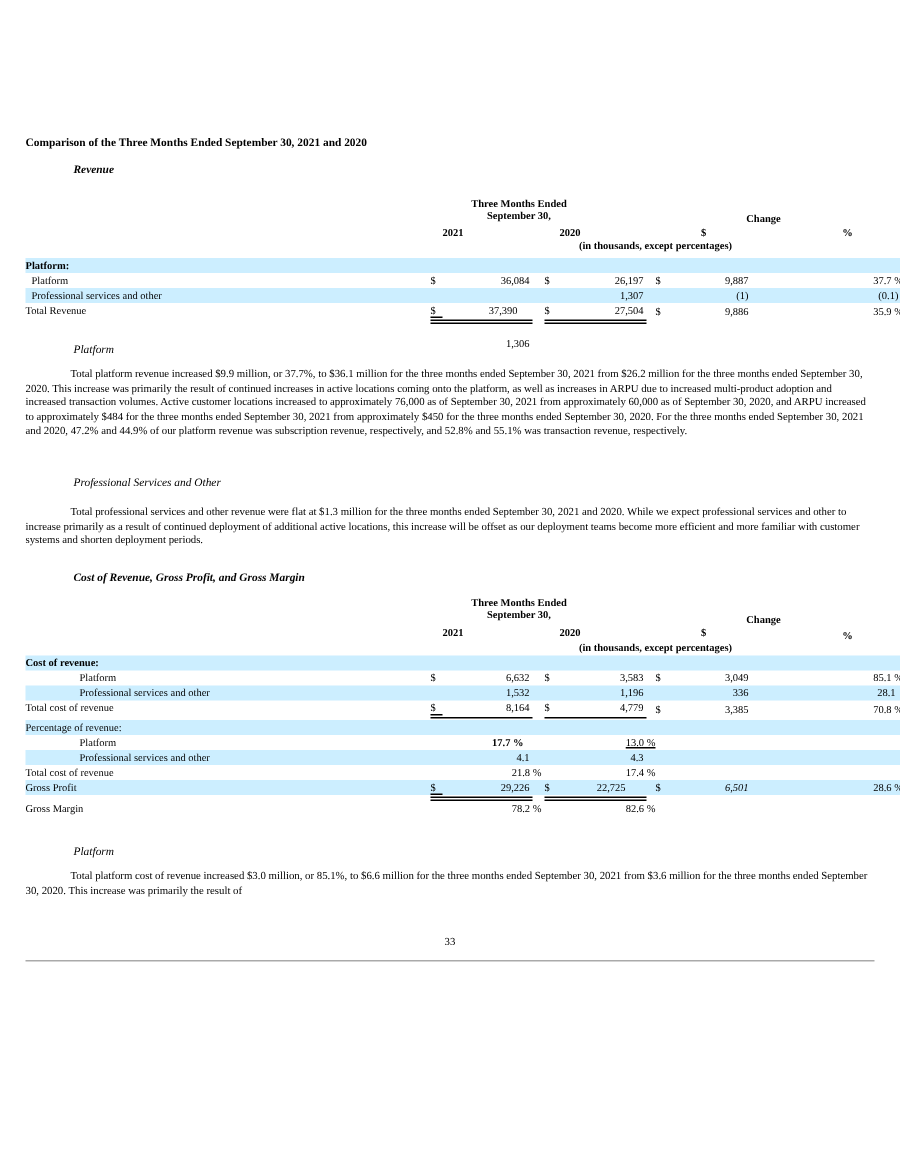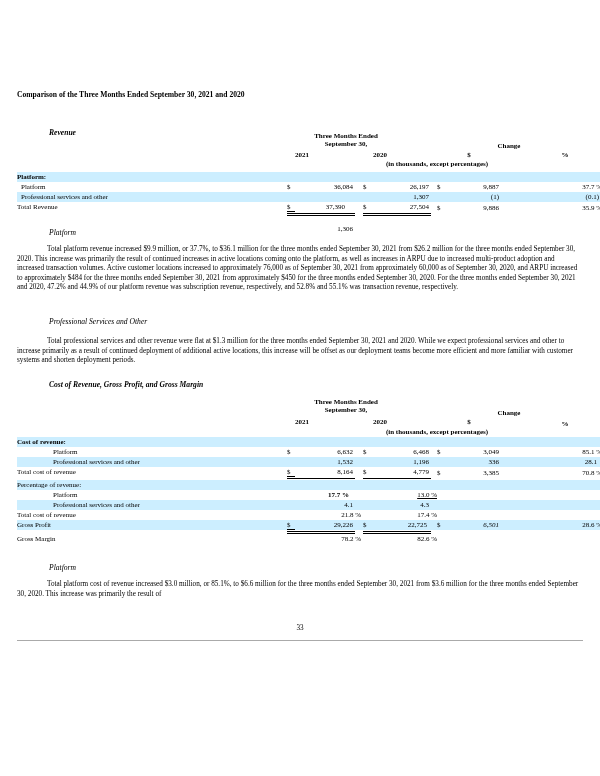--- a/index.html
+++ b/index.html
@@ -26,21 +26,21 @@
   .sgl { position: absolute; height: 0; border-top: 1px solid #000; }
 
   .pagenum { left: 0; width: 600px; top: 624px; text-align: center; font-size: 7.2px; }
   .footline { left: 17px; width: 566px; top: 640px; height: 0; border-top: 1px solid #aaa; }
 </style>
 </head>
 <body>
 
 <div class="abs title">Comparison of the Three Months Ended September 30, 2021 and 2020</div>
 
-<div class="abs subhead" style="left:49px; top:128px;">Revenue</div>
+<div class="abs subhead" style="left:49px; top:108px;">Revenue</div>
 
 <div class="fintable" style="top:132px; height:88px;">
   <div class="hdr" style="left:284px; top:0; width:90px;">Three Months Ended</div>
   <div class="hdr" style="left:284px; top:8px; width:90px;">September 30,</div>
   <div class="hdr" style="left:472px; top:10px; width:40px;">Change</div>
   <div class="hdr" style="left:270px; top:19px; width:30px;">2021</div>
   <div class="hdr" style="left:348px; top:19px; width:30px;">2020</div>
   <div class="hdr" style="left:442px; top:19px; width:20px;">$</div>
   <div class="hdr" style="left:538px; top:19px; width:20px;">%</div>
   <div class="hdr" style="left:350px; top:28px; width:140px;">(in thousands, except percentages)</div>
@@ -100,21 +100,21 @@
 
   <div class="row band" style="top:39px;">
     <span class="cell lbl bold">Cost of revenue:</span>
   </div>
 
   <div class="row" style="top:49px;">
     <span class="cell ind2">Platform</span>
     <span class="cell dollar" style="left:270px;">$</span>
     <span class="cell num" style="left:280px; width:56px;">6,632</span>
     <span class="cell dollar" style="left:346px;">$</span>
-    <span class="cell num" style="left:356px; width:56px;">6,468</span>
+    <span class="cell num" style="left:356px; width:56px;">3,583</span>
     <span class="cell dollar" style="left:420px;">$</span>
     <span class="cell num" style="left:430px; width:52px;">3,049</span>
     <span class="cell num" style="left:520px; width:65px;">85.1 %</span>
   </div>
 
   <div class="row band" style="top:59px;">
     <span class="cell ind2">Professional services and other</span>
     <span class="cell num" style="left:280px; width:56px;">1,532</span>
     <span class="cell num" style="left:356px; width:56px;">1,196</span>
     <span class="cell num" style="left:430px; width:52px;">336</span>
@@ -155,21 +155,21 @@
     <span class="cell lbl">Total cost of revenue</span>
     <span class="cell num" style="left:280px; width:64px;">21.8 %</span>
     <span class="cell num" style="left:356px; width:64px;">17.4 %</span>
   </div>
 
   <div class="row band" style="top:122px;">
     <span class="cell lbl">Gross Profit</span>
     <span class="cell dollar" style="left:270px;">$</span>
     <span class="cell num" style="left:280px; width:56px;">29,226</span>
     <span class="cell dollar" style="left:346px;">$</span>
-    <span class="cell num" style="left:354px; width:56px;">22,725</span>
+    <span class="cell num" style="left:344px; width:56px;">22,725</span>
     <span class="cell dollar" style="left:420px;">$</span>
     <span class="cell num" style="left:430px; width:52px;font-style:italic;">6,501</span>
     <span class="cell num" style="left:520px; width:65px;">28.6 %</span>
   </div>
   <div class="sgl" style="left:270px; width:8px; top:131px;"></div>
   <div class="dbl" style="left:270px; width:68px; top:133px;"></div>
   <div class="dbl" style="left:346px; width:68px; top:133px;"></div>
 
   <div class="row" style="top:136px;">
     <span class="cell lbl">Gross Margin</span>

